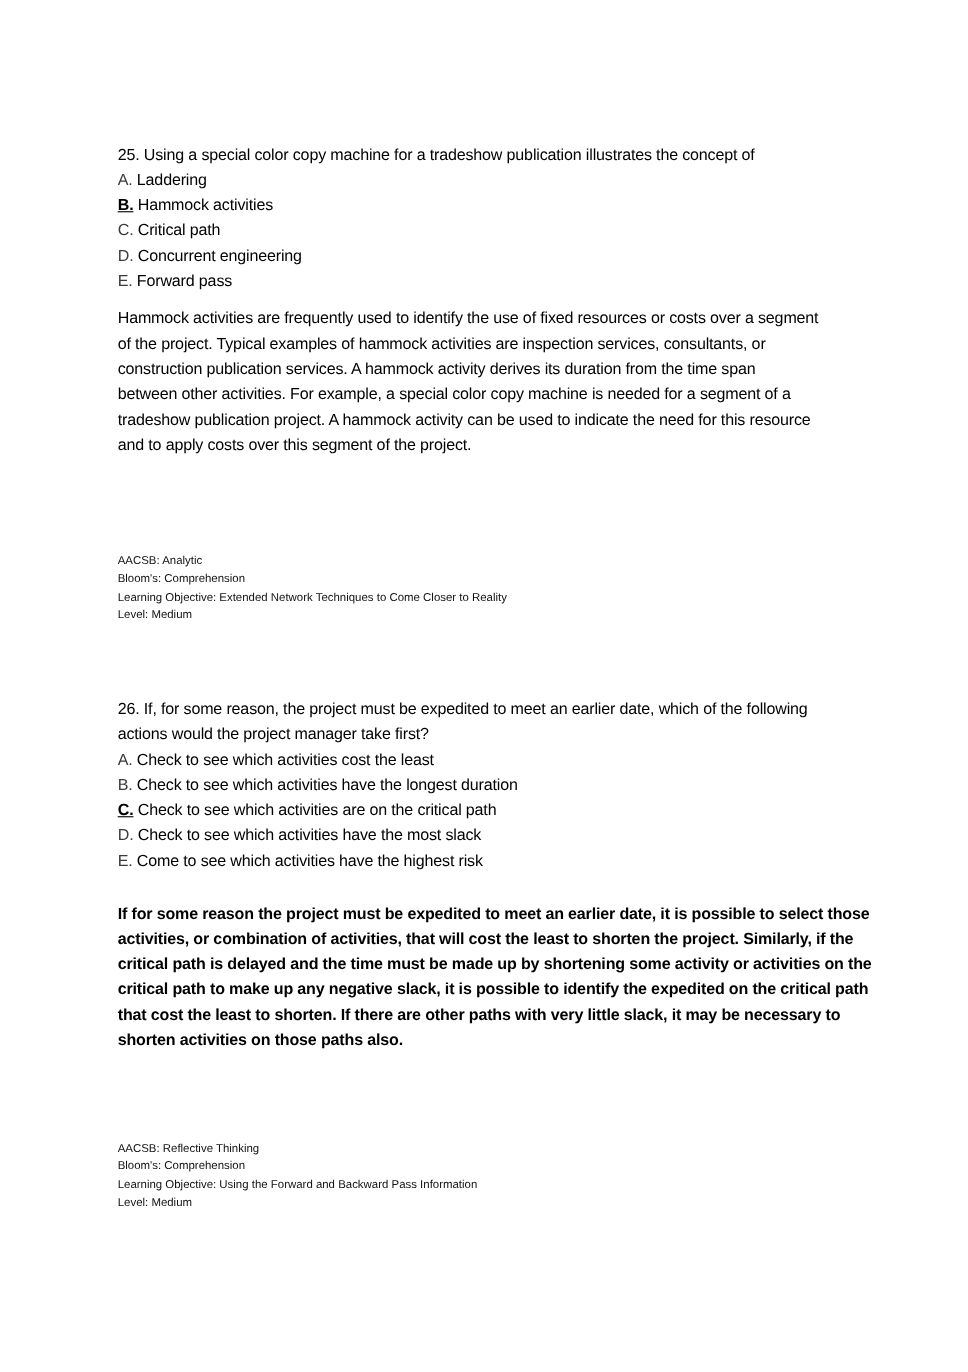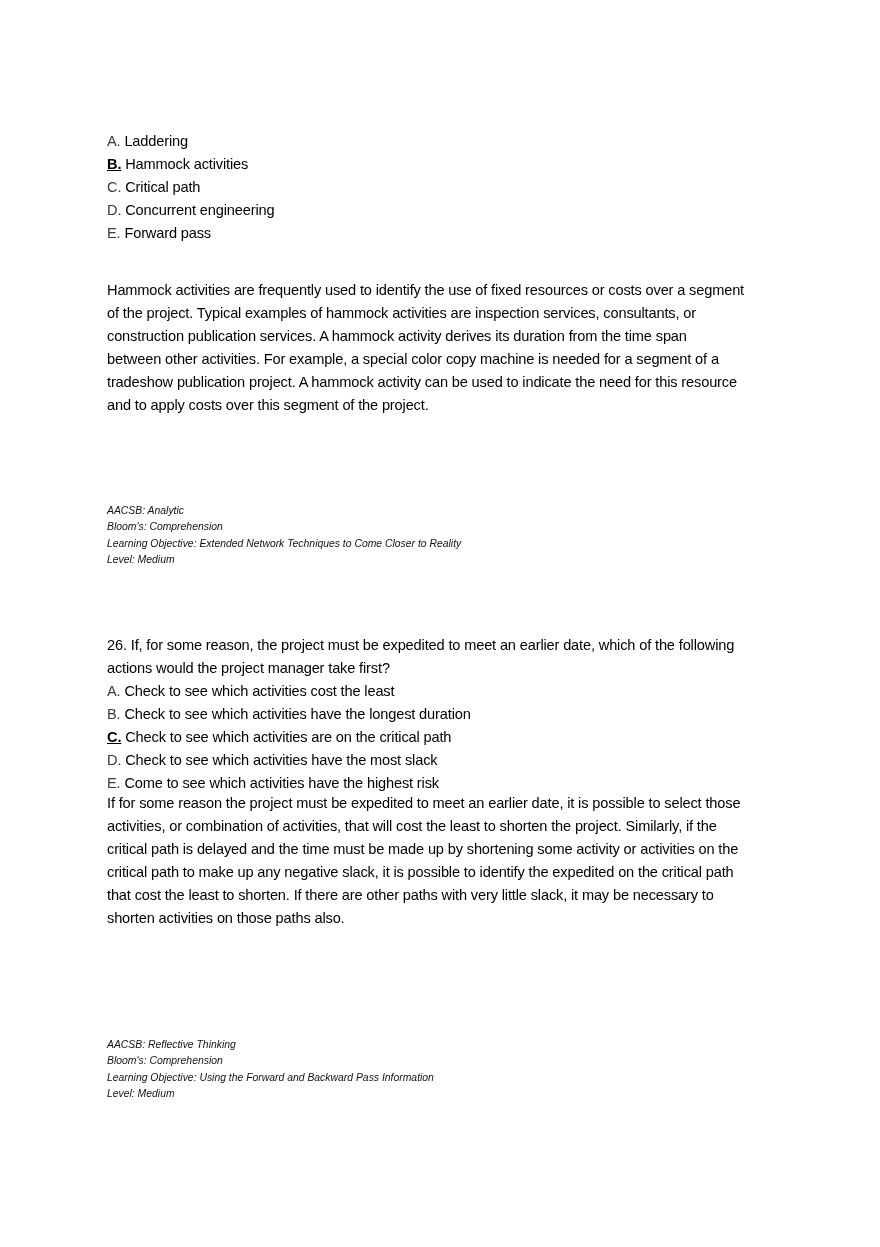--- a/index.html
+++ b/index.html
@@ -51,33 +51,35 @@
     color: #000000;
     font-weight: bold;
     text-decoration: underline;
   }
   .explanation {
     font-size: 14.6px;
     line-height: 22.8px;
     letter-spacing: -0.15px;
   }
   .meta {
-    font-style: italic;
     font-size: 10.4px;
     line-height: 16.3px;
     white-space: nowrap;
     color: #111111;
   }
 </style>
 </head>
 <body>
 
 <div class="page">
 
   <div class="block" style="top:130px;">
+    <div class="question-stem">
+      <div class="line">25. Using a special color copy machine for a tradeshow publication illustrates the concept of</div>
+    </div>
     <div>
       <div class="opt"><span class="opt-letter">A.</span><span> Laddering</span></div>
       <div class="opt"><span class="opt-letter correct">B.</span><span> Hammock activities</span></div>
       <div class="opt"><span class="opt-letter">C.</span><span> Critical path</span></div>
       <div class="opt"><span class="opt-letter">D.</span><span> Concurrent engineering</span></div>
       <div class="opt"><span class="opt-letter">E.</span><span> Forward pass</span></div>
     </div>
   </div>
 
   <div class="block explanation" style="top:279px;">
@@ -103,21 +105,21 @@
     </div>
     <div>
       <div class="opt"><span class="opt-letter">A.</span><span> Check to see which activities cost the least</span></div>
       <div class="opt"><span class="opt-letter">B.</span><span> Check to see which activities have the longest duration</span></div>
       <div class="opt"><span class="opt-letter correct">C.</span><span> Check to see which activities are on the critical path</span></div>
       <div class="opt"><span class="opt-letter">D.</span><span> Check to see which activities have the most slack</span></div>
       <div class="opt"><span class="opt-letter">E.</span><span> Come to see which activities have the highest risk</span></div>
     </div>
   </div>
 
-  <div class="block explanation" style="top:792px;">
+  <div class="block explanation" style="top:820px;font-weight:bold;">
     <div class="line">If for some reason the project must be expedited to meet an earlier date, it is possible to select those</div>
     <div class="line">activities, or combination of activities, that will cost the least to shorten the project. Similarly, if the</div>
     <div class="line">critical path is delayed and the time must be made up by shortening some activity or activities on the</div>
     <div class="line">critical path to make up any negative slack, it is possible to identify the expedited on the critical path</div>
     <div class="line">that cost the least to shorten. If there are other paths with very little slack, it may be necessary to</div>
     <div class="line">shorten activities on those paths also.</div>
   </div>
 
   <div class="block" style="top:1006px;margin-top:31px;">
     <div class="meta">AACSB: Reflective Thinking</div>

